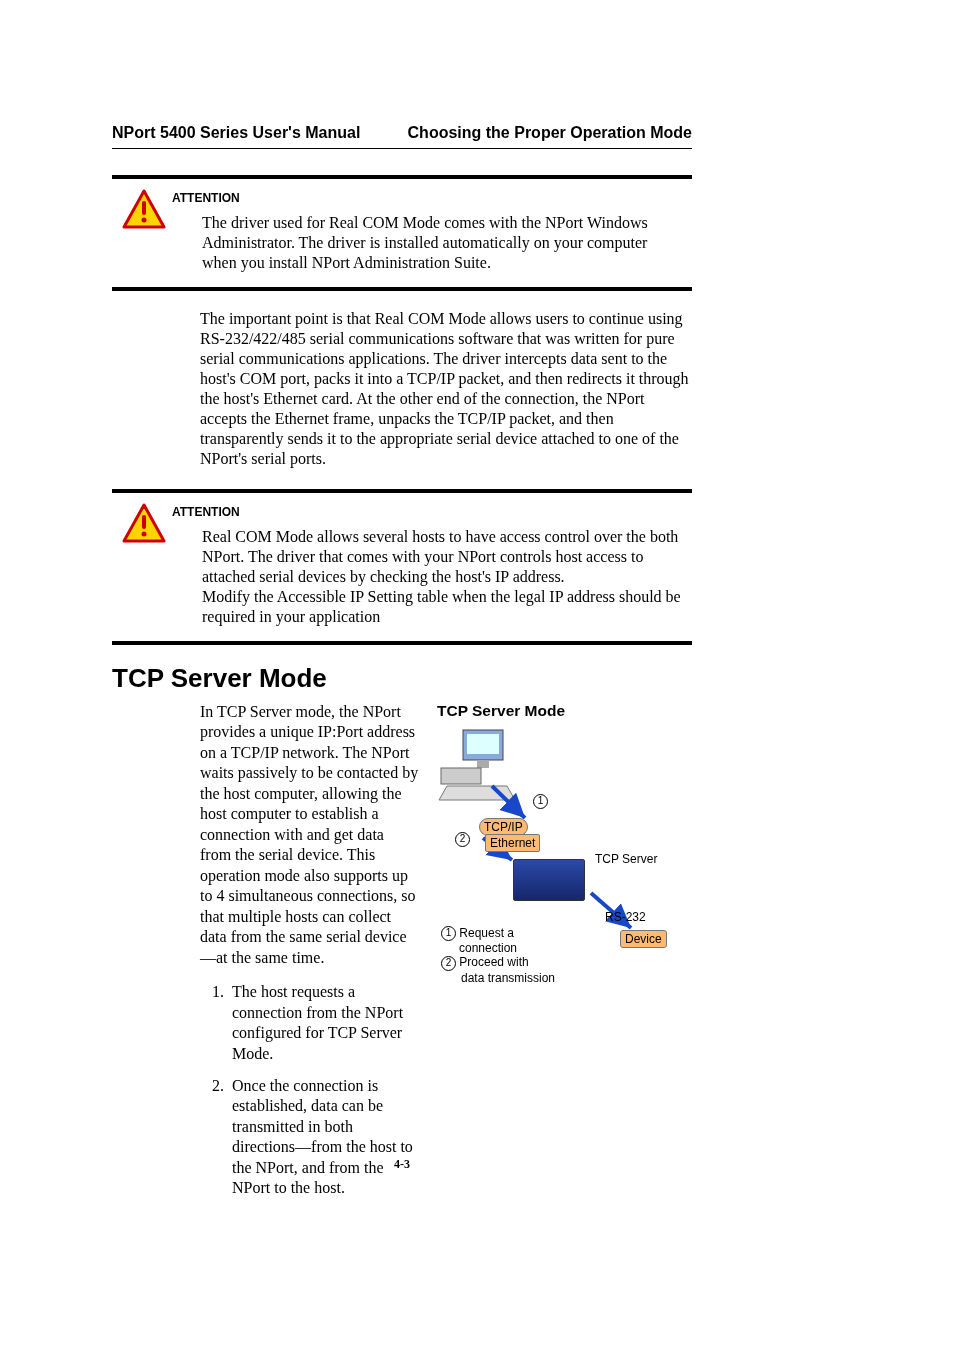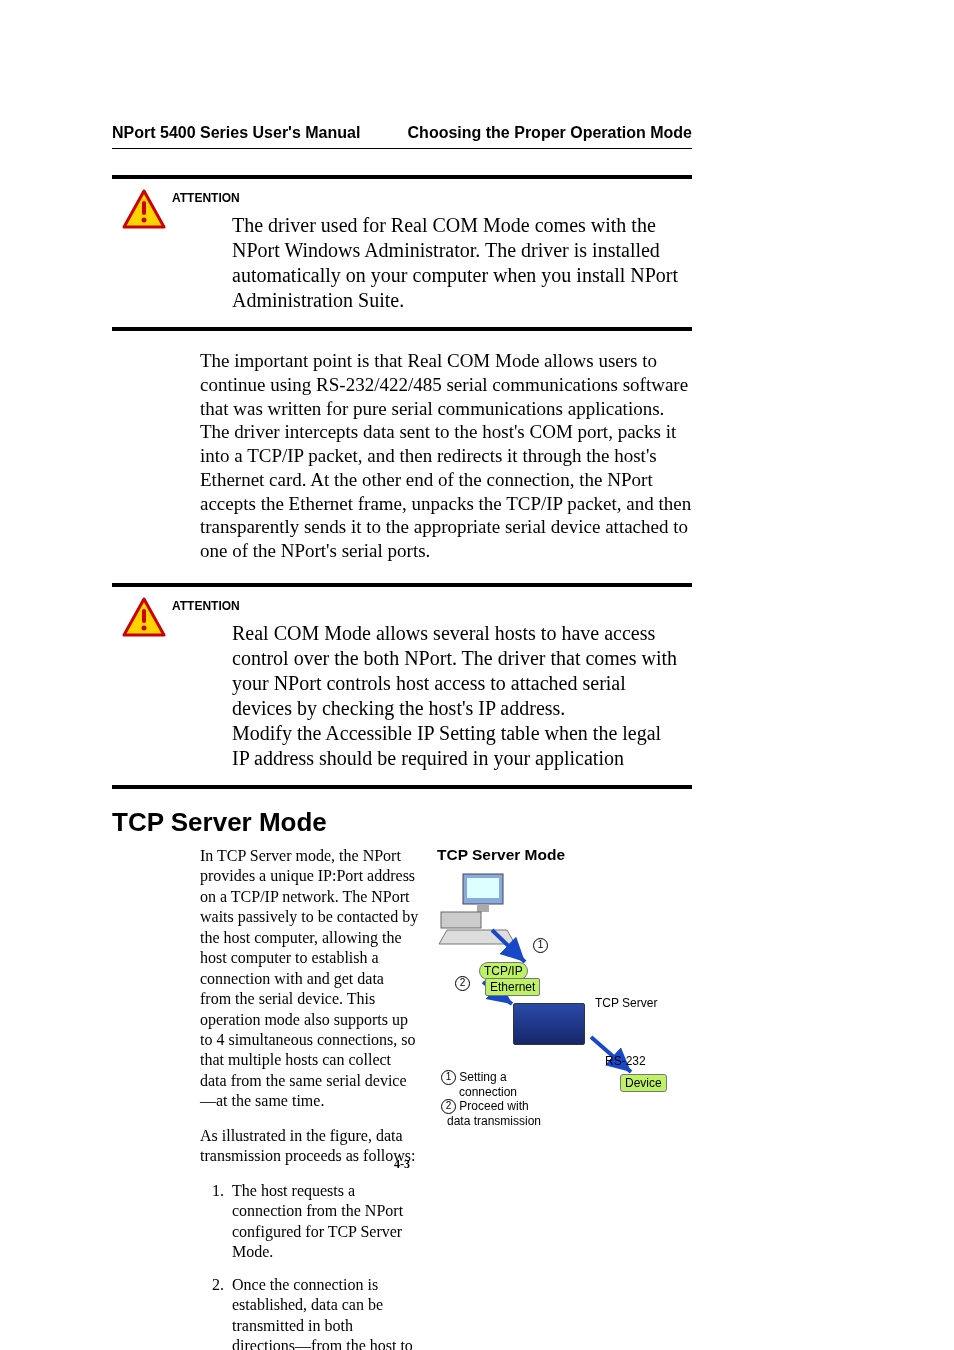--- a/index.html
+++ b/index.html
@@ -56,27 +56,27 @@
     flex: 1 1 auto;
     margin-top: 2px;
   }
   .callout-title {
     font-family: Arial, Helvetica, sans-serif;
     font-weight: 900;
     font-size: 12px;
     margin-bottom: 8px;
   }
   .callout-text {
-    font-size: 20px;
+    font-size: 16px;
     line-height: 1.25;
-    margin-left: 60px;
+    margin-left: 30px;
   }
   .indent-para {
     margin-left: 88px;
-    font-size: 19px;
+    font-size: 16px;
     line-height: 1.25;
     margin-bottom: 20px;
   }
   .section-heading {
     font-family: Arial, Helvetica, sans-serif;
     font-weight: bold;
     font-size: 26px;
     margin: 8px 0 8px 0;
   }
   .two-col {
@@ -114,21 +114,21 @@
     position: relative;
     width: 245px;
     height: 262px;
     font-family: Arial, Helvetica, sans-serif;
     font-size: 12px;
   }
   .dbox {
     position: absolute;
     border: 1px solid #777;
     border-radius: 3px;
-    background: #bef264;
+    background: #fdba74;
     padding: 1px 4px;
     white-space: nowrap;
   }
   .dlabel {
     position: absolute;
     white-space: nowrap;
   }
   .page-num {
     position: absolute;
     bottom: 178px;
@@ -198,21 +198,20 @@
         <div class="callout-text">Real COM Mode allows several hosts to have access control over the both NPort. The driver that comes with your NPort controls host access to attached serial devices by checking the host's IP address.</div>
         <div class="callout-text">Modify the Accessible IP Setting table when the legal IP address should be required in your application</div>
       </div>
     </div>
 
     <div class="section-heading">TCP Server Mode</div>
 
     <div class="two-col">
       <div class="col-left">
         <p>In TCP Server mode, the NPort provides a unique IP:Port address on a TCP/IP network. The NPort waits passively to be contacted by the host computer, allowing the host computer to establish a connection with and get data from the serial device. This operation mode also supports up to 4 simultaneous connections, so that multiple hosts can collect data from the same serial device—at the same time.</p>
-        <p>As illustrated in the figure, data transmission proceeds as follows:</p>
         <ol class="numlist">
           <li>The host requests a connection from the NPort configured for TCP Server Mode.</li>
           <li>Once the connection is established, data can be transmitted in both directions—from the host to the NPort, and from the NPort to the host.</li>
         </ol>
       </div>
 
       <div class="col-right">
         <div class="fig-title">TCP Server Mode</div>
         <div class="diagram">
 
@@ -249,25 +248,25 @@
           <div class="body-device" style="left:76px;top:133px;"></div>
 
           <div class="dlabel" style="left:158px;top:126px;">TCP Server</div>
 
           <div class="dlabel" style="left:168px;top:184px;">RS-232</div>
 
           <div class="dbox" style="left:183px;top:204px;">Device</div>
 
           <div style="position:absolute;left:4px;top:200px;line-height:14px;">
             <div><span class="cnum">1</span>
-              <span>Setting a</span></div>
+              <span>Request a</span></div>
             <div style="margin-left:18px;">connection</div>
             <div><span class="cnum">2</span>
               <span>Proceed with</span></div>
-            <div style="margin-left:6px;">data transmission</div>
+            <div style="margin-left:20px;">data transmission</div>
           </div>
         </div>
       </div>
     </div>
 
   </div>
 
   <div class="page-num">4-3</div>
 </div>
 

